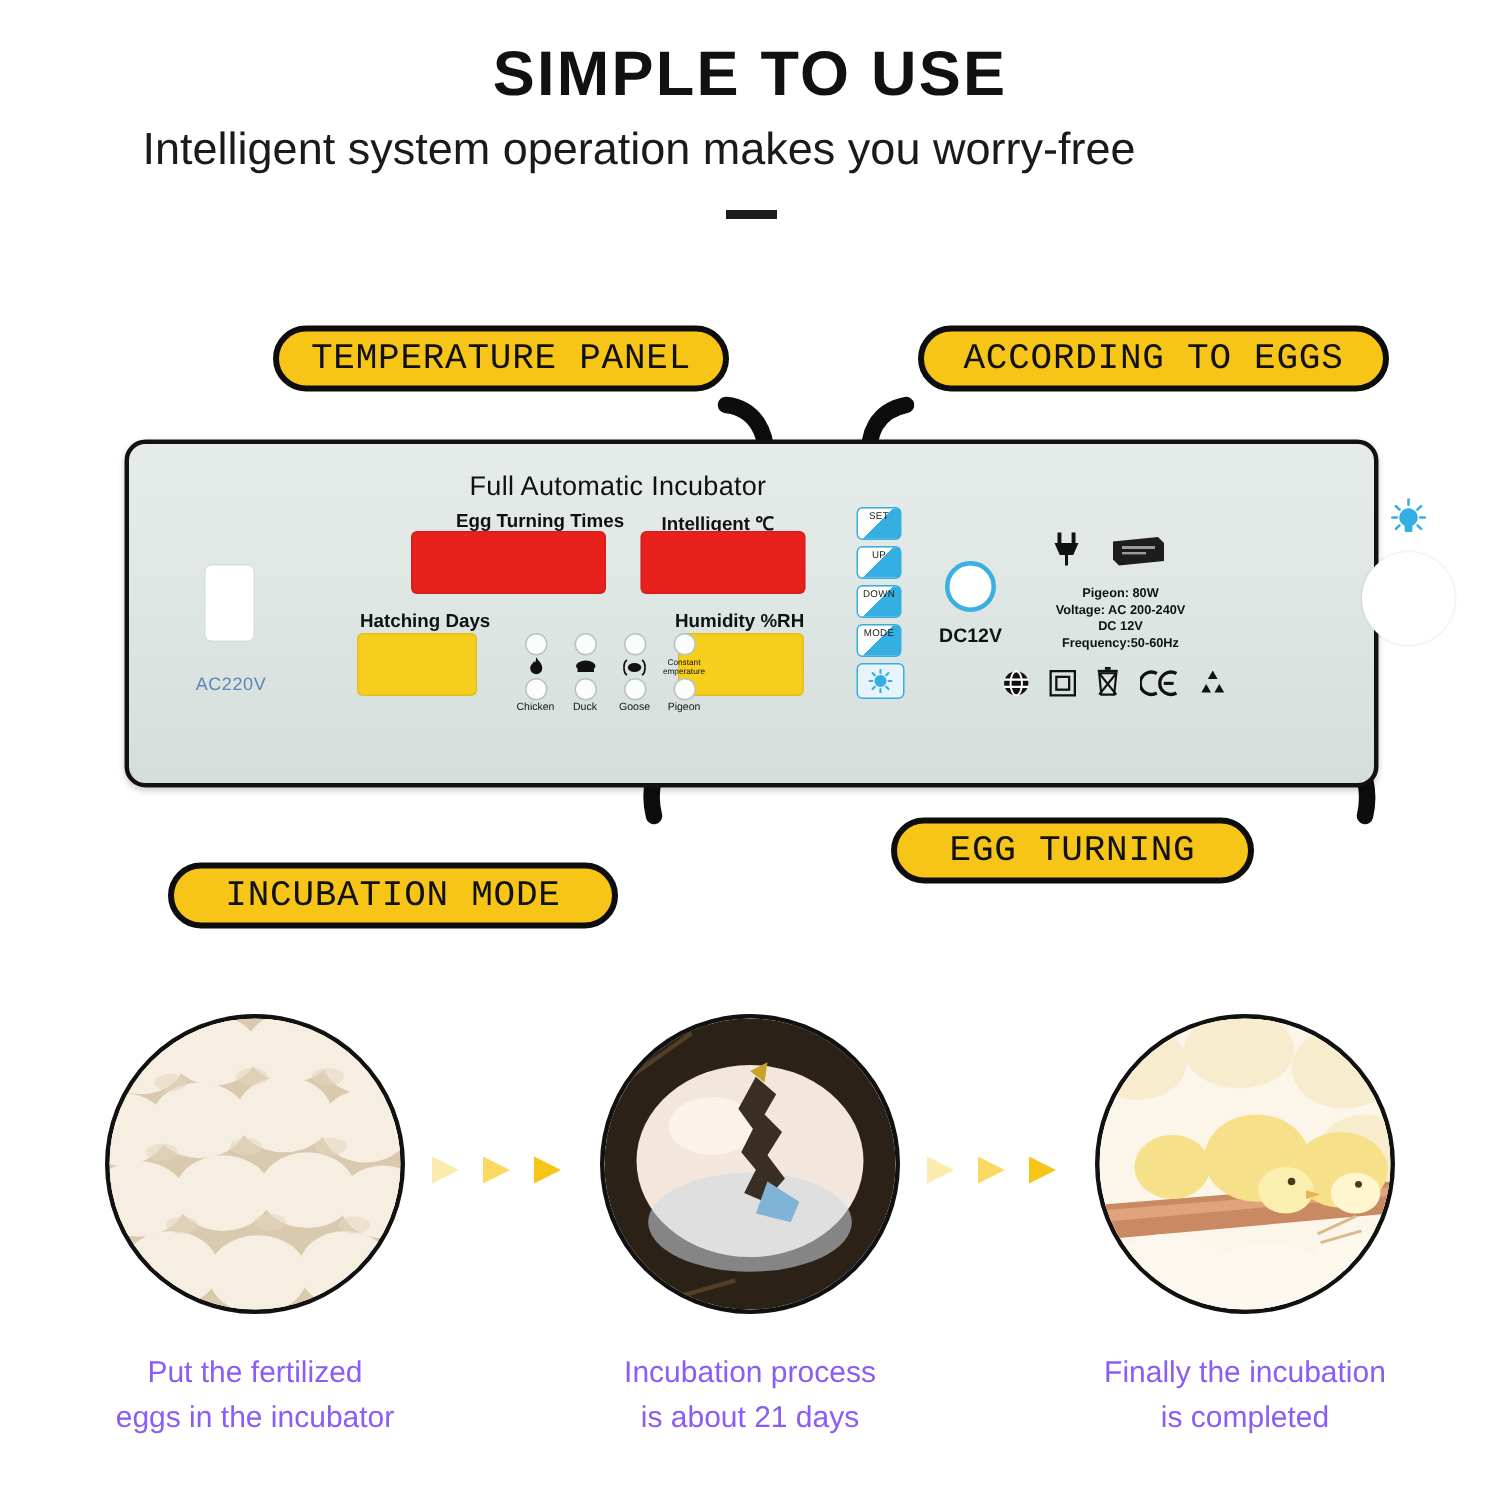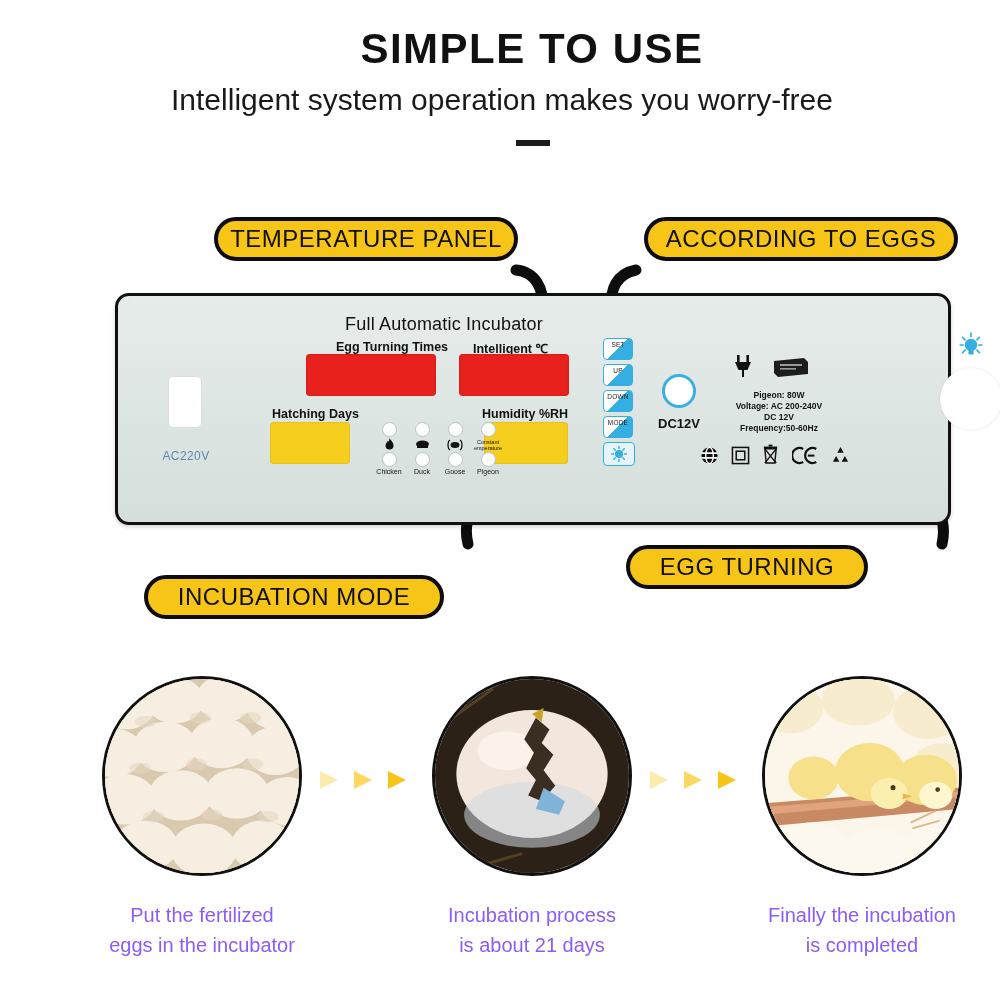--- a/index.html
+++ b/index.html
@@ -2,41 +2,41 @@
 <html><head>
 <meta charset="utf-8">
 <style>
   html,body{margin:0;padding:0;}
   body{
     width:1000px;height:1000px;
     background:#ffffff;
     font-family:"Liberation Sans", sans-serif;
     position:relative;overflow:hidden;
   }
-  .stage{position:absolute;inset:0;margin-left:32px;}
+  .stage{position:absolute;inset:0;}
 
   
   .h-title{
     position:absolute;top:25px;left:0;width:1000px;text-align:center;
     font-size:42px;font-weight:bold;letter-spacing:1.5px;color:#111;
   }
   .h-sub{
     position:absolute;top:83px;left:0;width:852px;text-align:center;
-    font-size:30px;color:#1a1a1a;font-weight:400;padding-left:44px;
+    font-size:30px;color:#1a1a1a;font-weight:400;
   }
   .h-rule{
     position:absolute;top:140px;left:484px;width:34px;height:6px;background:#1b1b1b;
   }
 
   
   .pill{
     position:absolute;display:flex;align-items:center;justify-content:center;
     background:#F7C518;border:4px solid #0d0d0d;border-radius:28px;
     color:#111;font-size:24px;letter-spacing:.5px;white-space:nowrap;
-    height:44px;box-sizing:border-box;
+    height:44px;box-sizing:border-box;font-family:Liberation Mono, monospace;
   }
   #pill-temp{left:182px;top:217px;width:304px;}
   #pill-eggs{left:612px;top:217px;width:314px;text-align:center;}
   #pill-mode{left:112px;top:575px;width:300px;justify-content:center;}
   #pill-turn{left:594px;top:545px;width:242px;}
 
   
   .arrow{position:absolute;}
 
   

